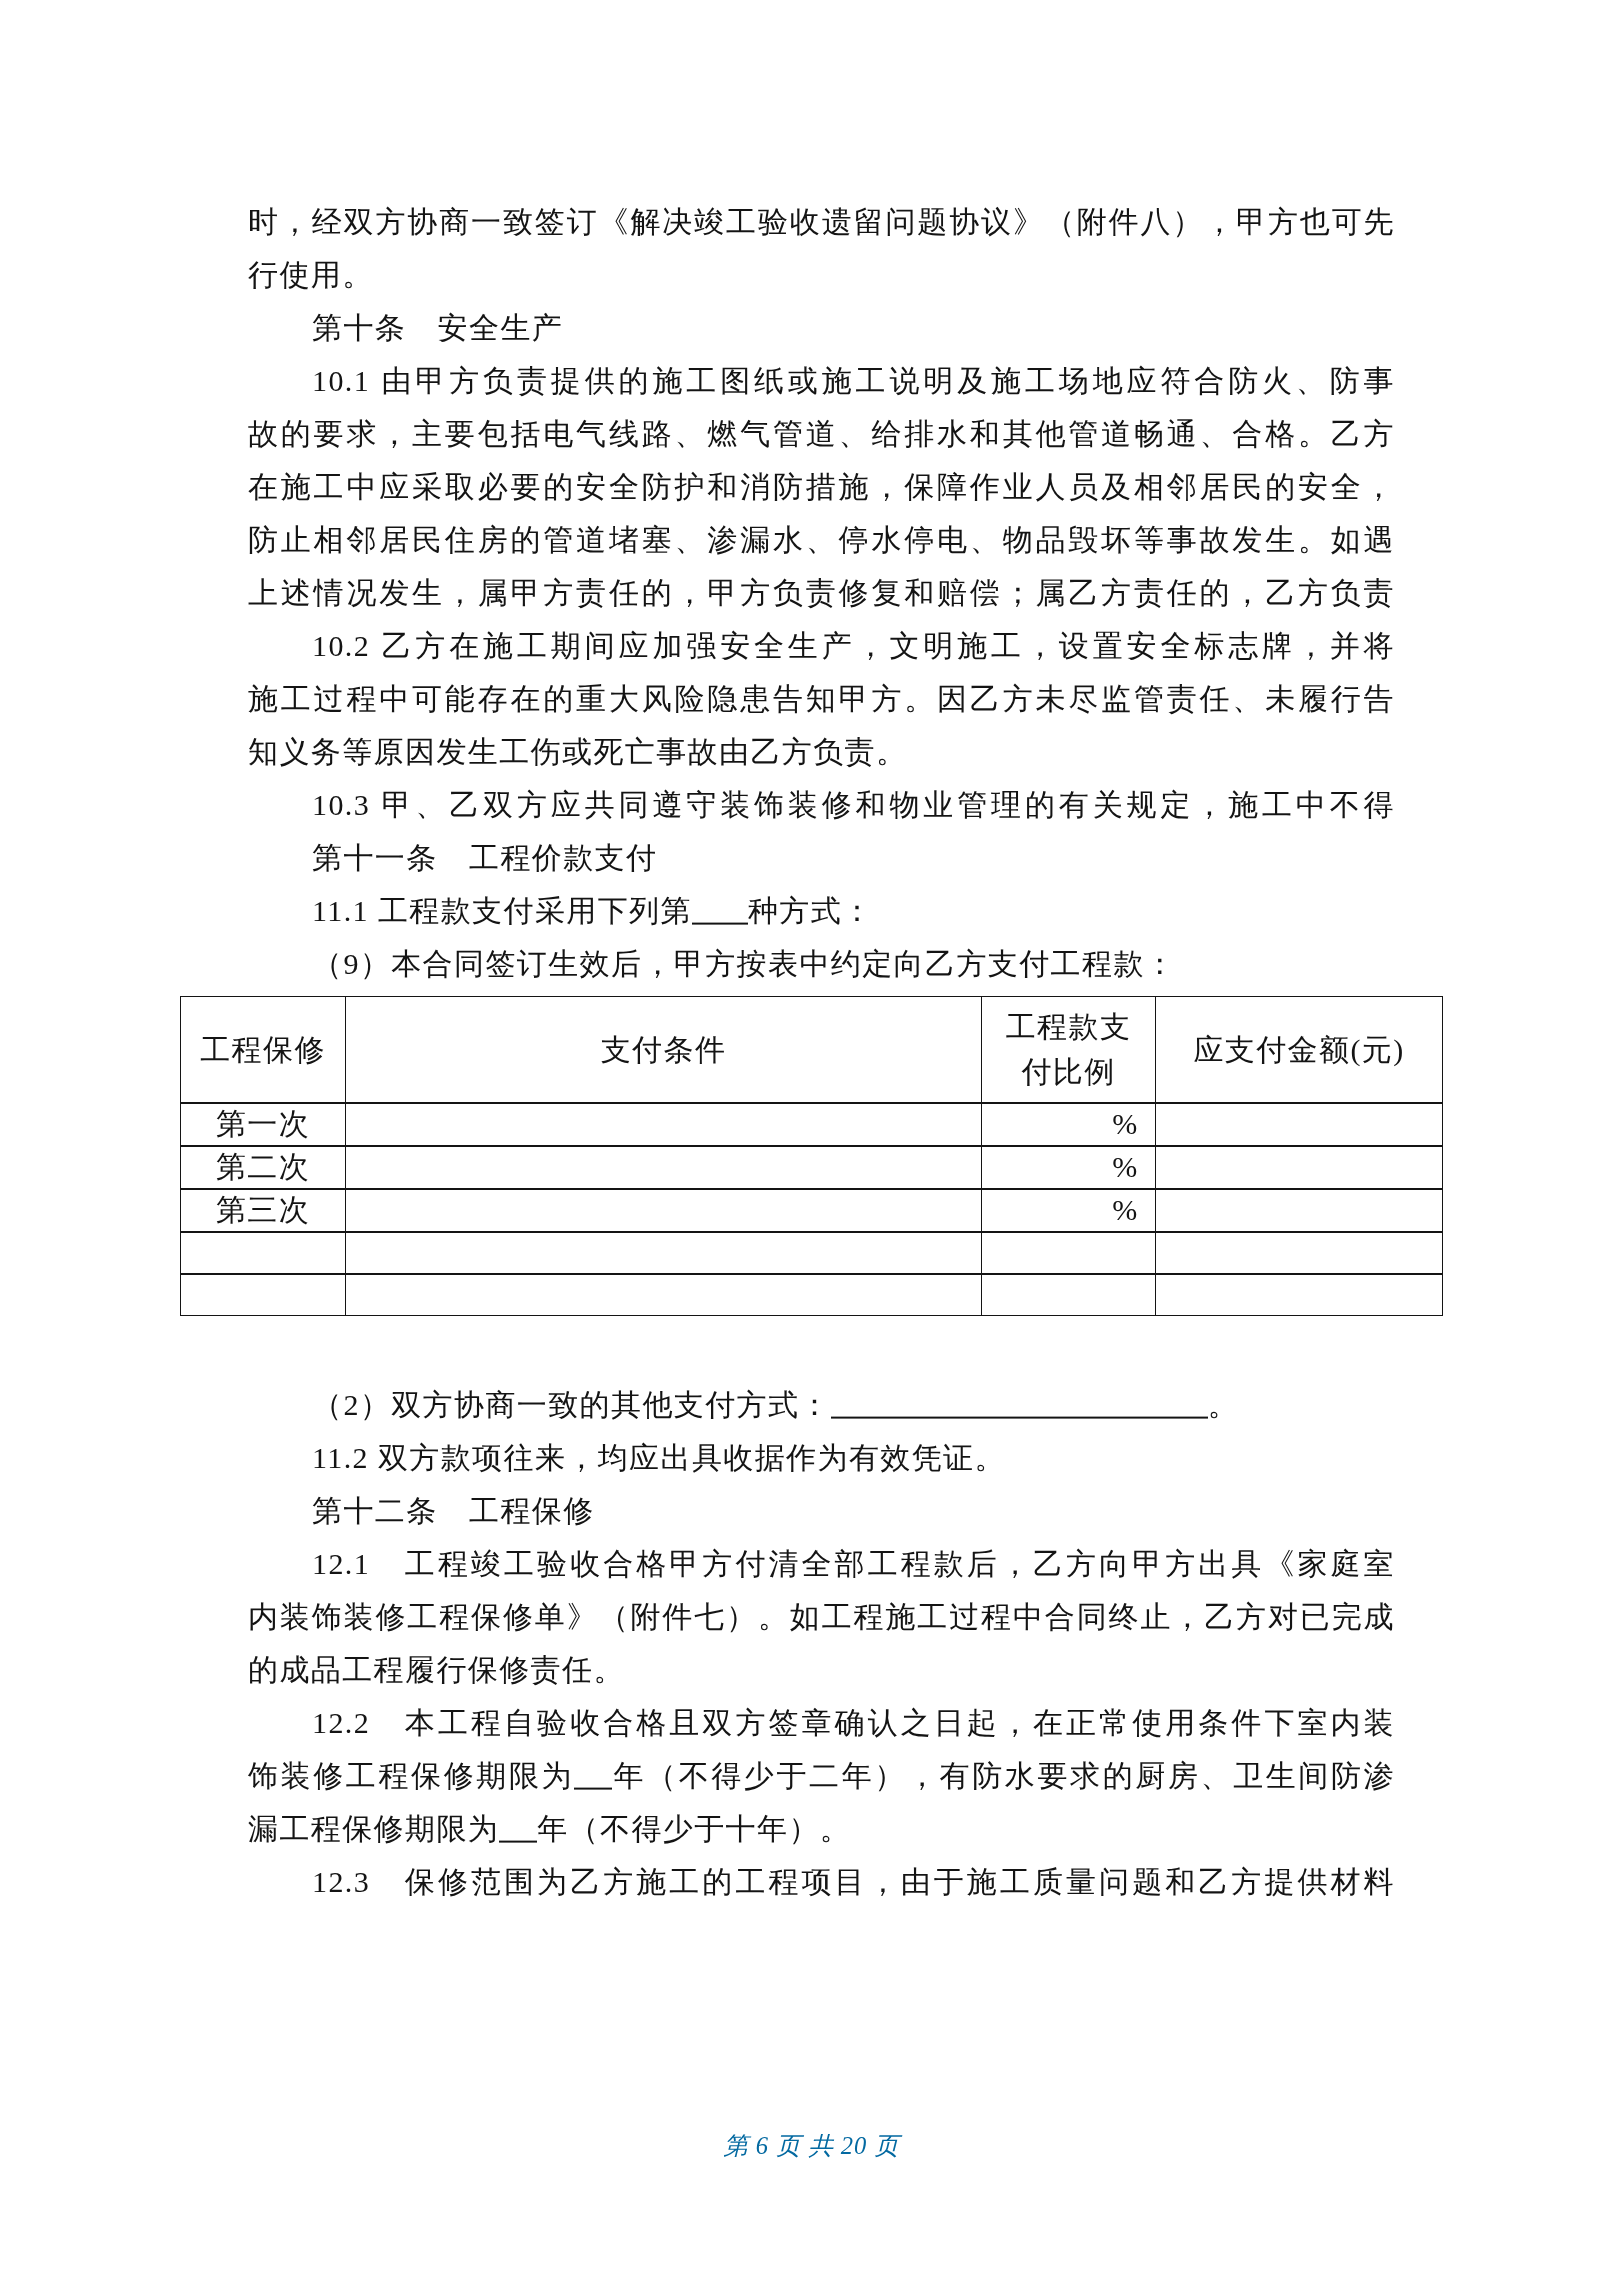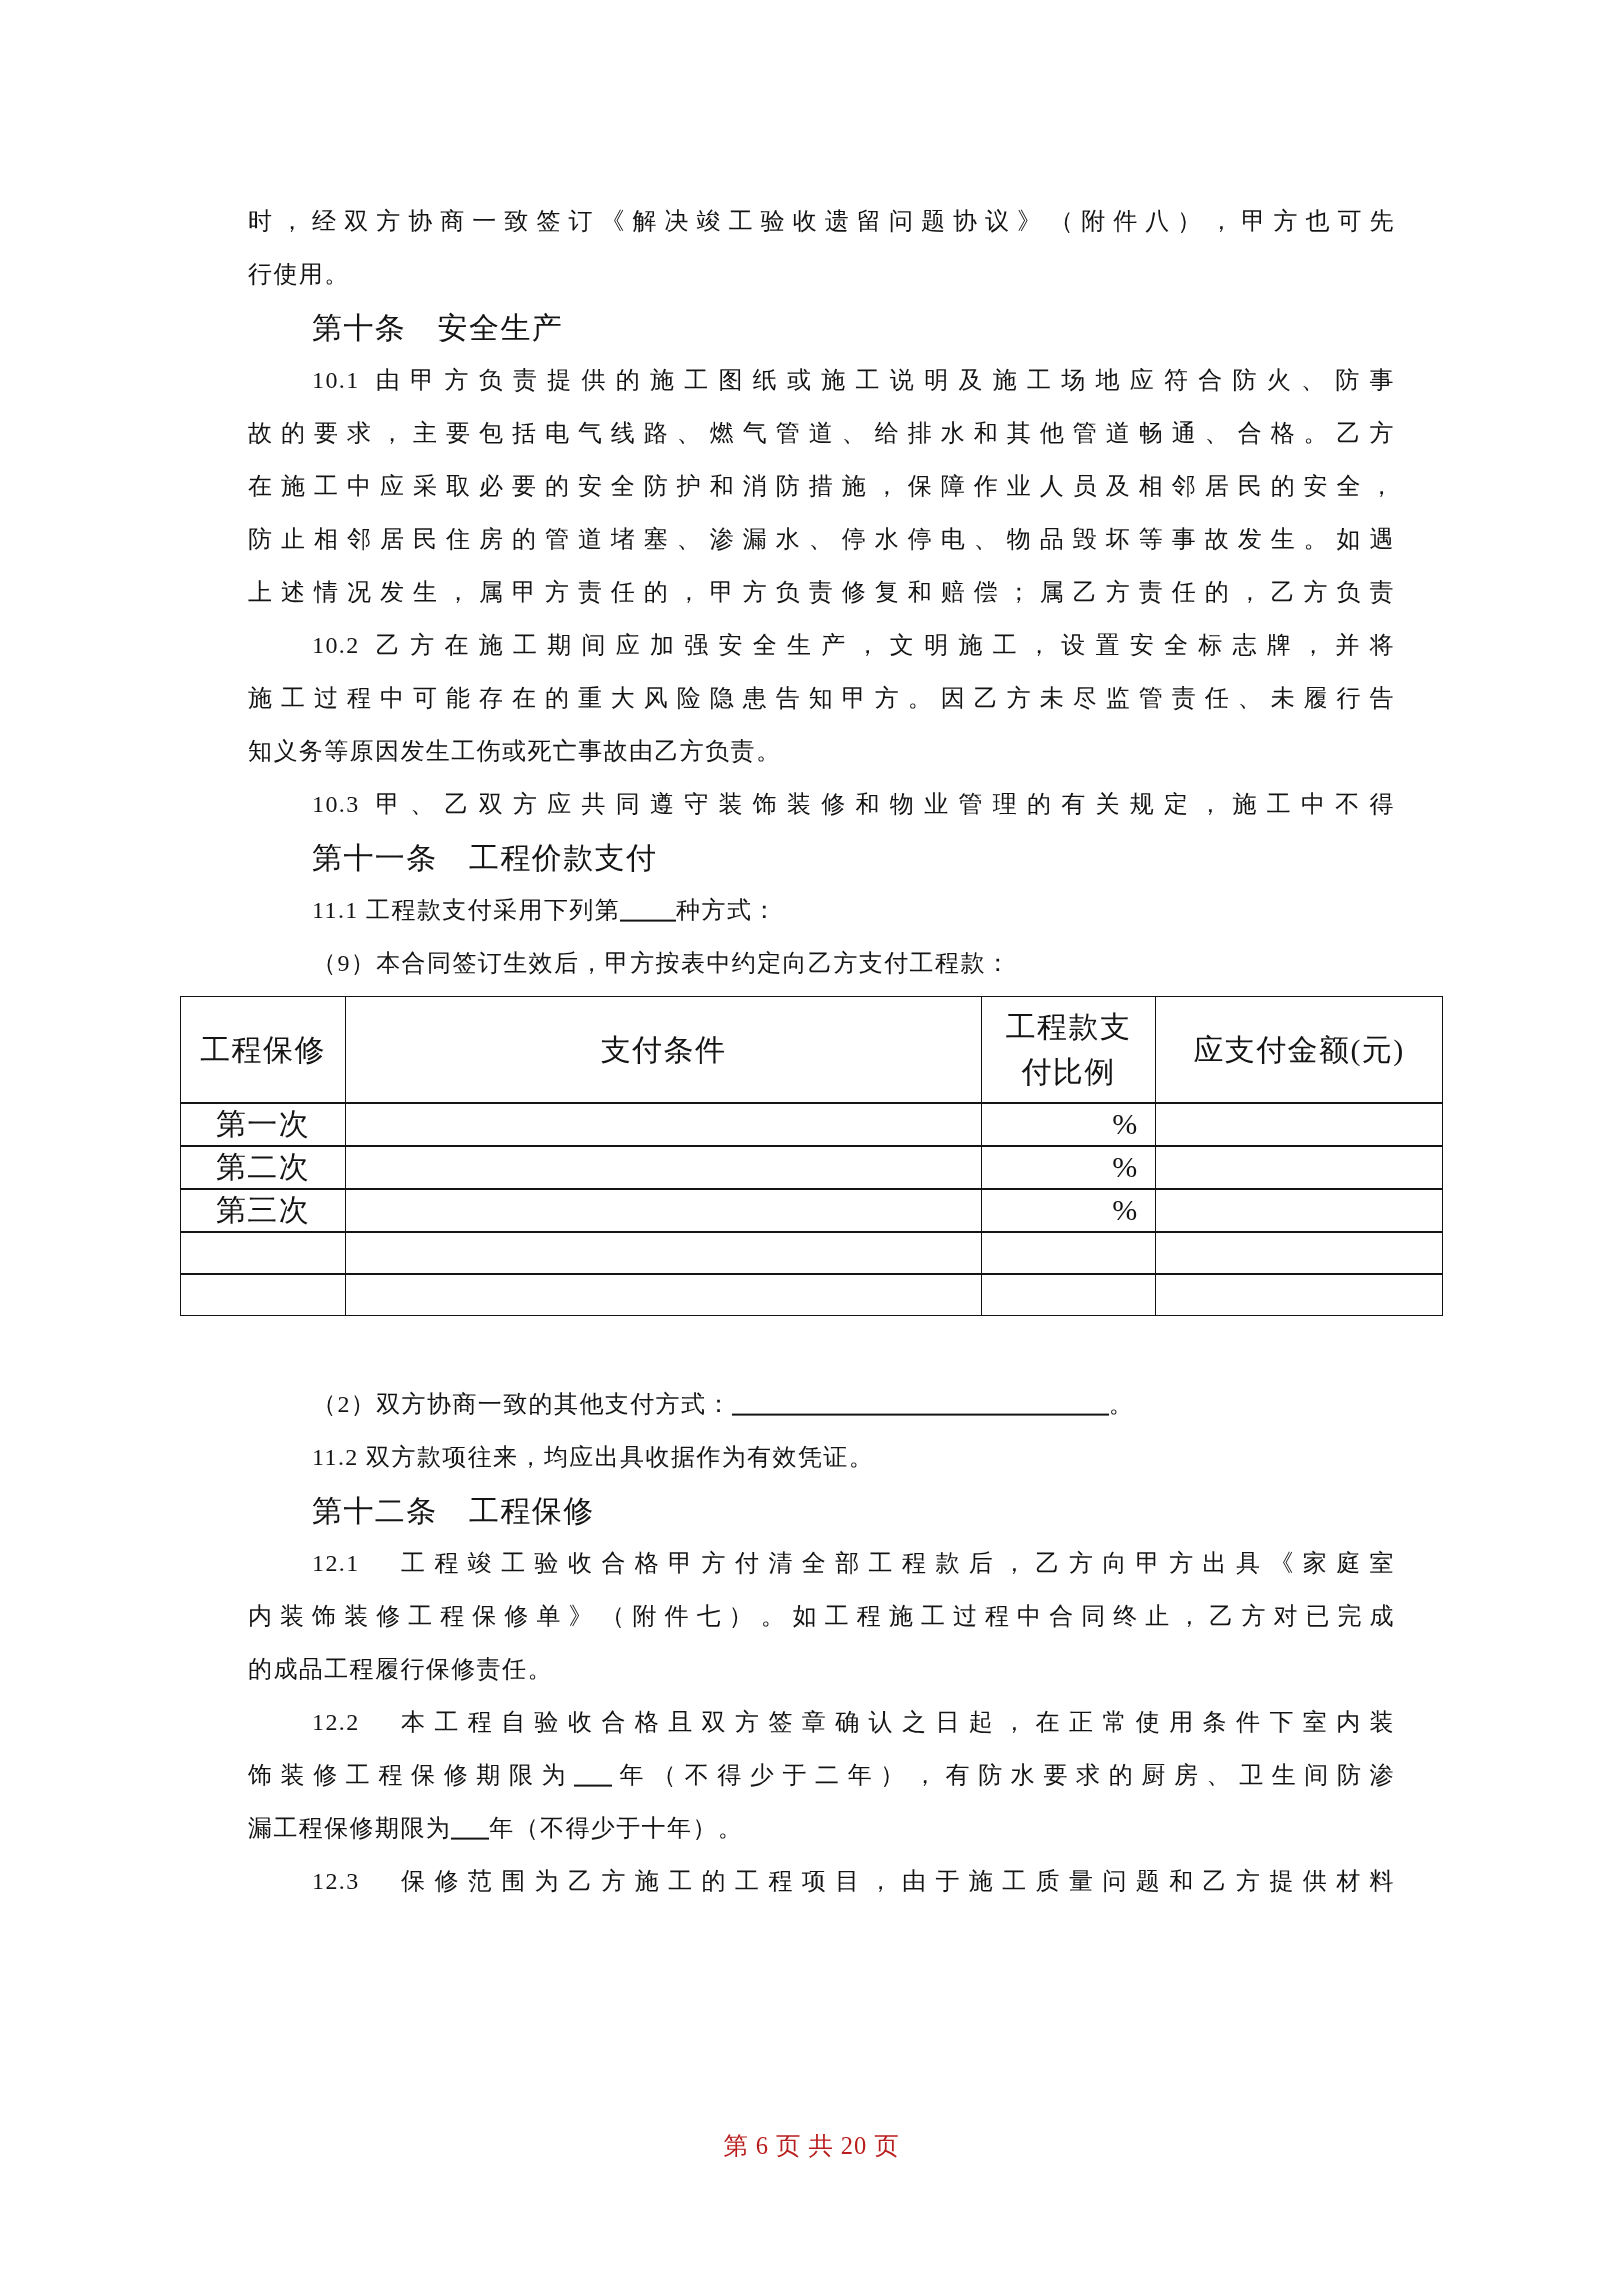--- a/index.html
+++ b/index.html
@@ -3,21 +3,21 @@
 <meta charset="utf-8">
 <style>
   html,body{margin:0;padding:0;}
   body{width:1623px;height:2294px;background:#ffffff;}
   .page{
     position:relative;width:1623px;height:2294px;background:#ffffff;overflow:hidden;
     font-family:"Liberation Serif","DejaVu Serif",serif;color:#141414;
   }
   .content{position:absolute;left:248px;top:195px;width:1147px;}
   .line{
-    font-size:24px;line-height:53px;letter-spacing:1.4px;
+    font-size:30px;line-height:53px;letter-spacing:1.4px;
     white-space:nowrap;text-align:left;
   }
   .line.j{text-align:justify;text-align-last:justify;}
   .line.indent{text-indent:64px;}
   .heading .line, .heading{font-weight:400;}
   .heading{font-size:30px;line-height:53px;letter-spacing:1.4px;text-indent:64px;white-space:nowrap;}
   .blank{
     display:inline-block;height:1em;border-bottom:2.7px solid #141414;
     vertical-align:baseline;transform:translateY(3.6px);
   }
@@ -32,21 +32,21 @@
   }
   .doc-table thead th{height:105px;text-align:center;line-height:45px;border-bottom:2.7px solid #141414;}
   .doc-table tbody td{border-top:2.7px solid #141414;}
   .doc-table tbody tr{height:42px;padding-left:40px;}
   .doc-table td.c0{text-align:center;}
   .doc-table td.c2{text-align:right;padding-right:16.4px;}
   .hdr-wrap{display:inline-block;width:129px;line-height:45px;vertical-align:middle;}
   .block-9{margin-top:62px;}
   .footer{
     position:absolute;top:2129px;left:0;width:1623px;text-align:center;
-    font-size:24.5px;letter-spacing:0.9px;color:#b91c1c;
+    font-size:24.5px;letter-spacing:0.9px;color:#0369a1;font-style:italic;
   }
 </style>
 </head>
 <body>
 
 <div class="page">
   <div class="content" id="doc-content">
       <div class="para block-0">
         <div class="line j"><span>时，经双方协商一致签订《解决竣工验收遗留问题协议》（附件八），甲方也可先</span></div>
         <div class="line"><span>行使用。</span></div>

